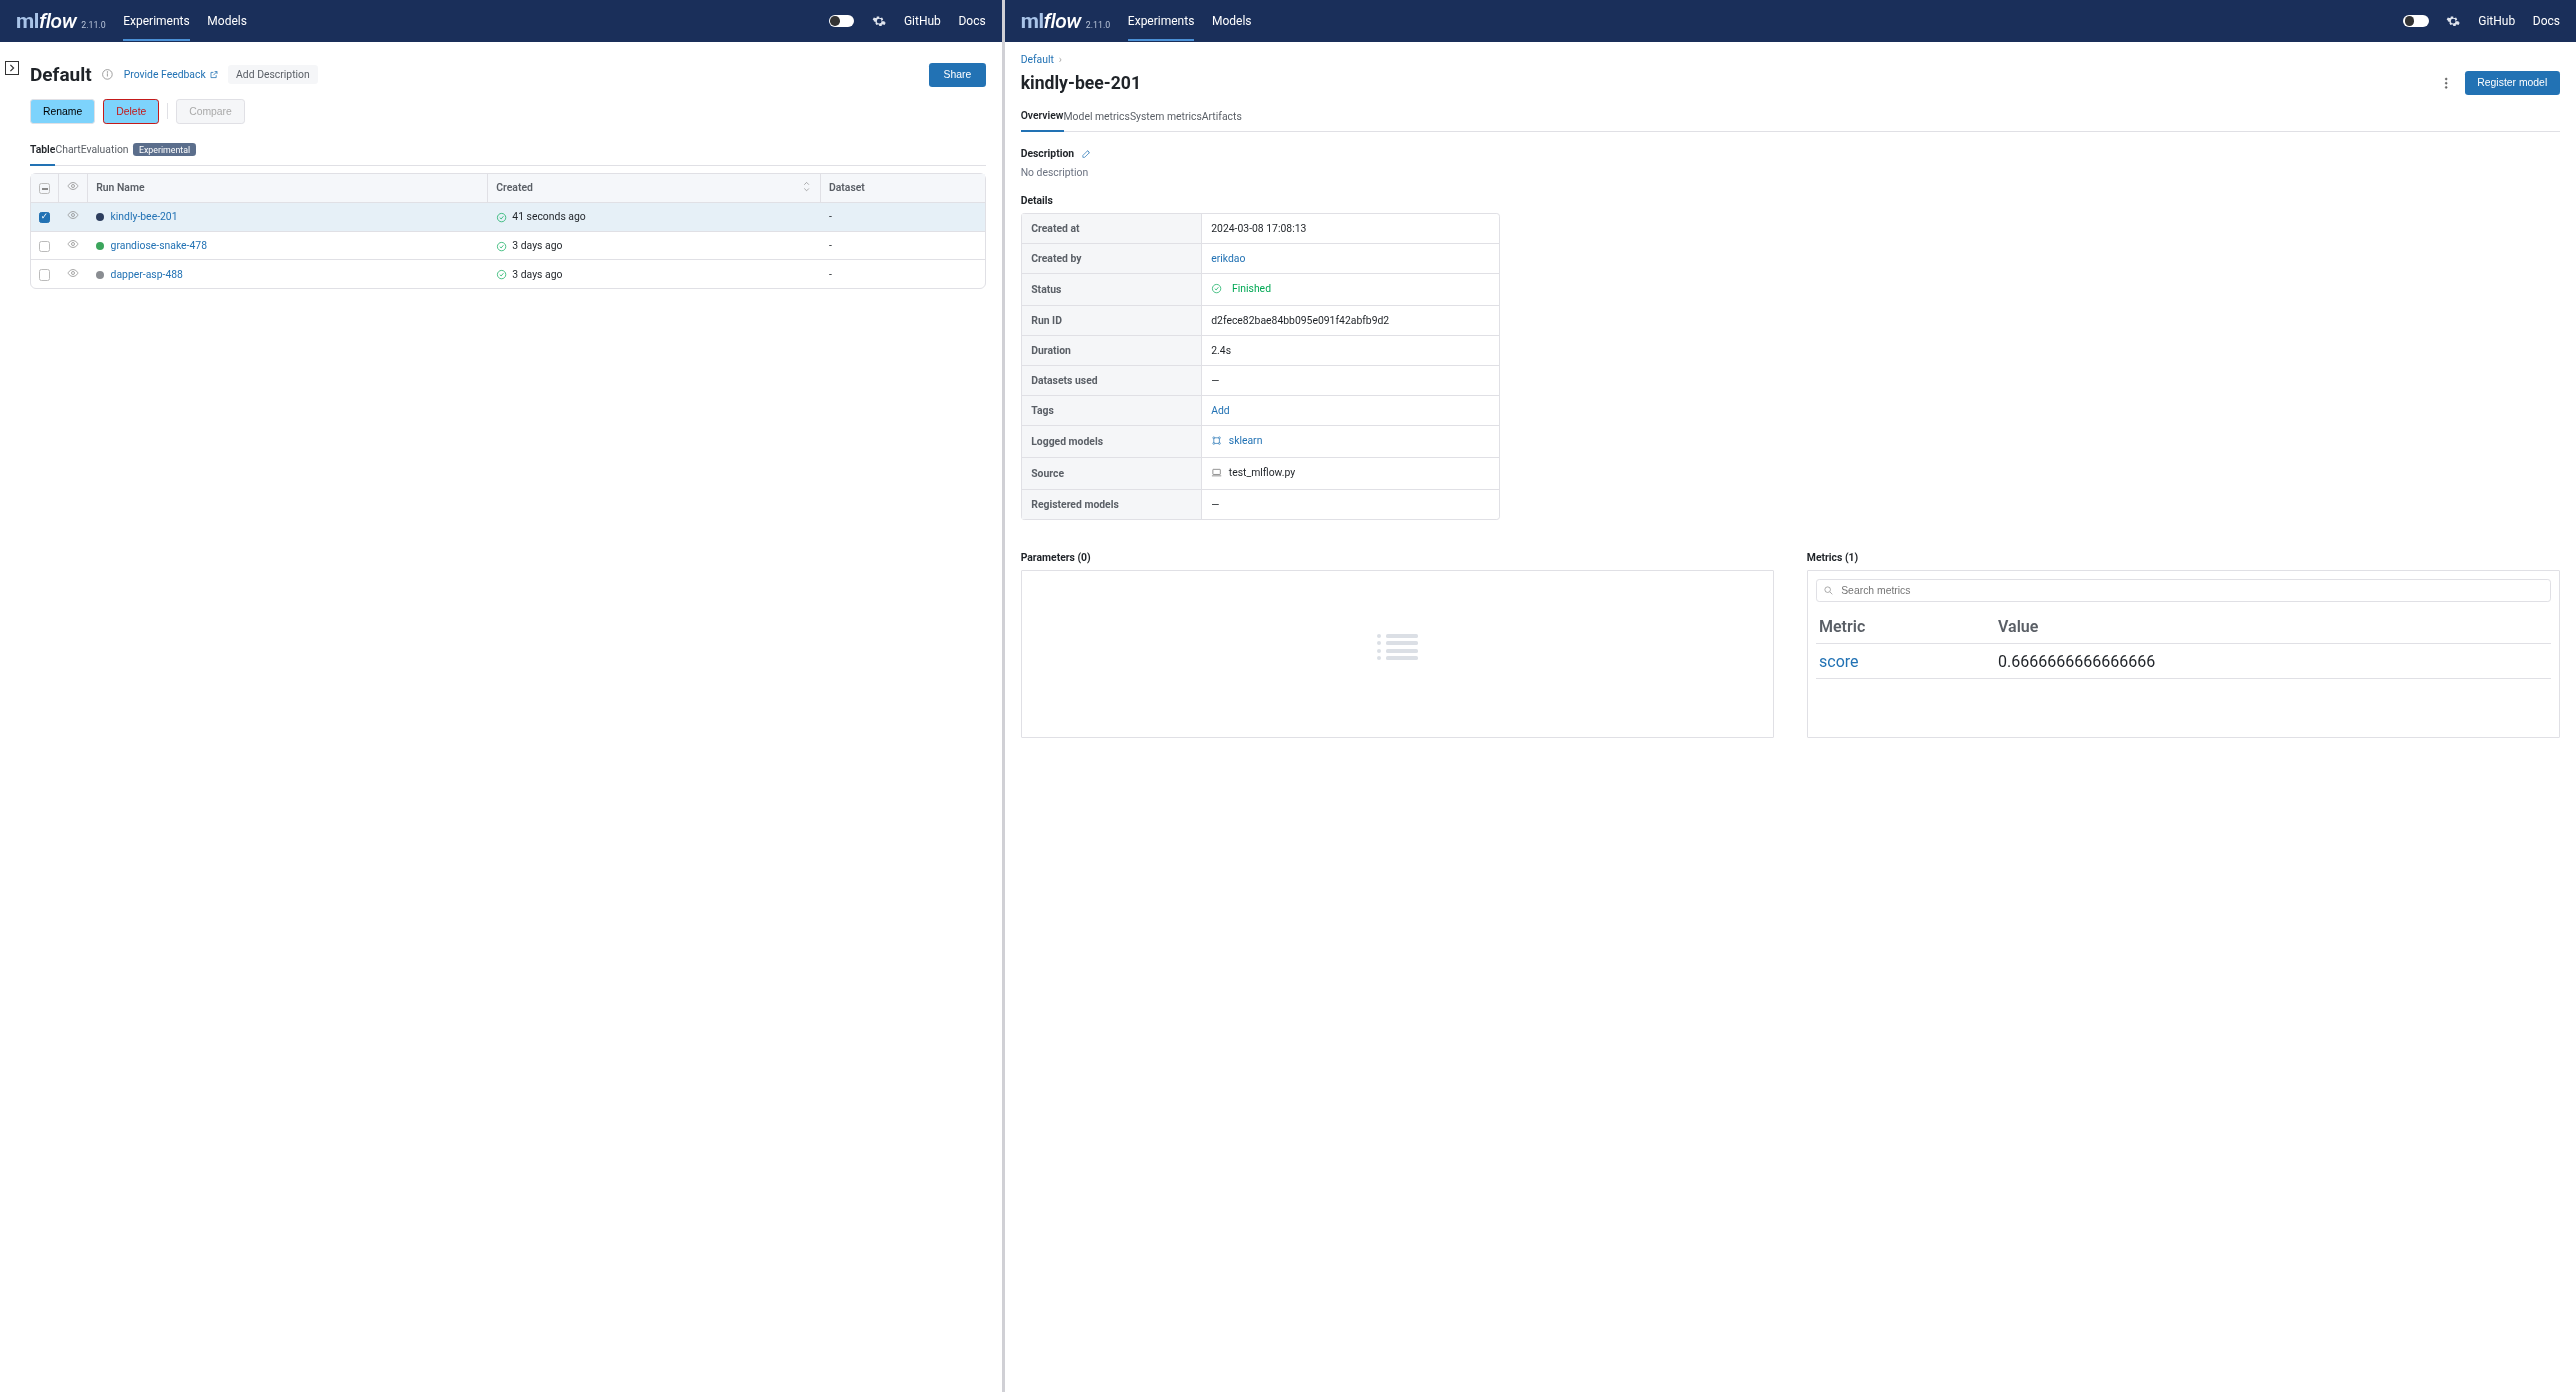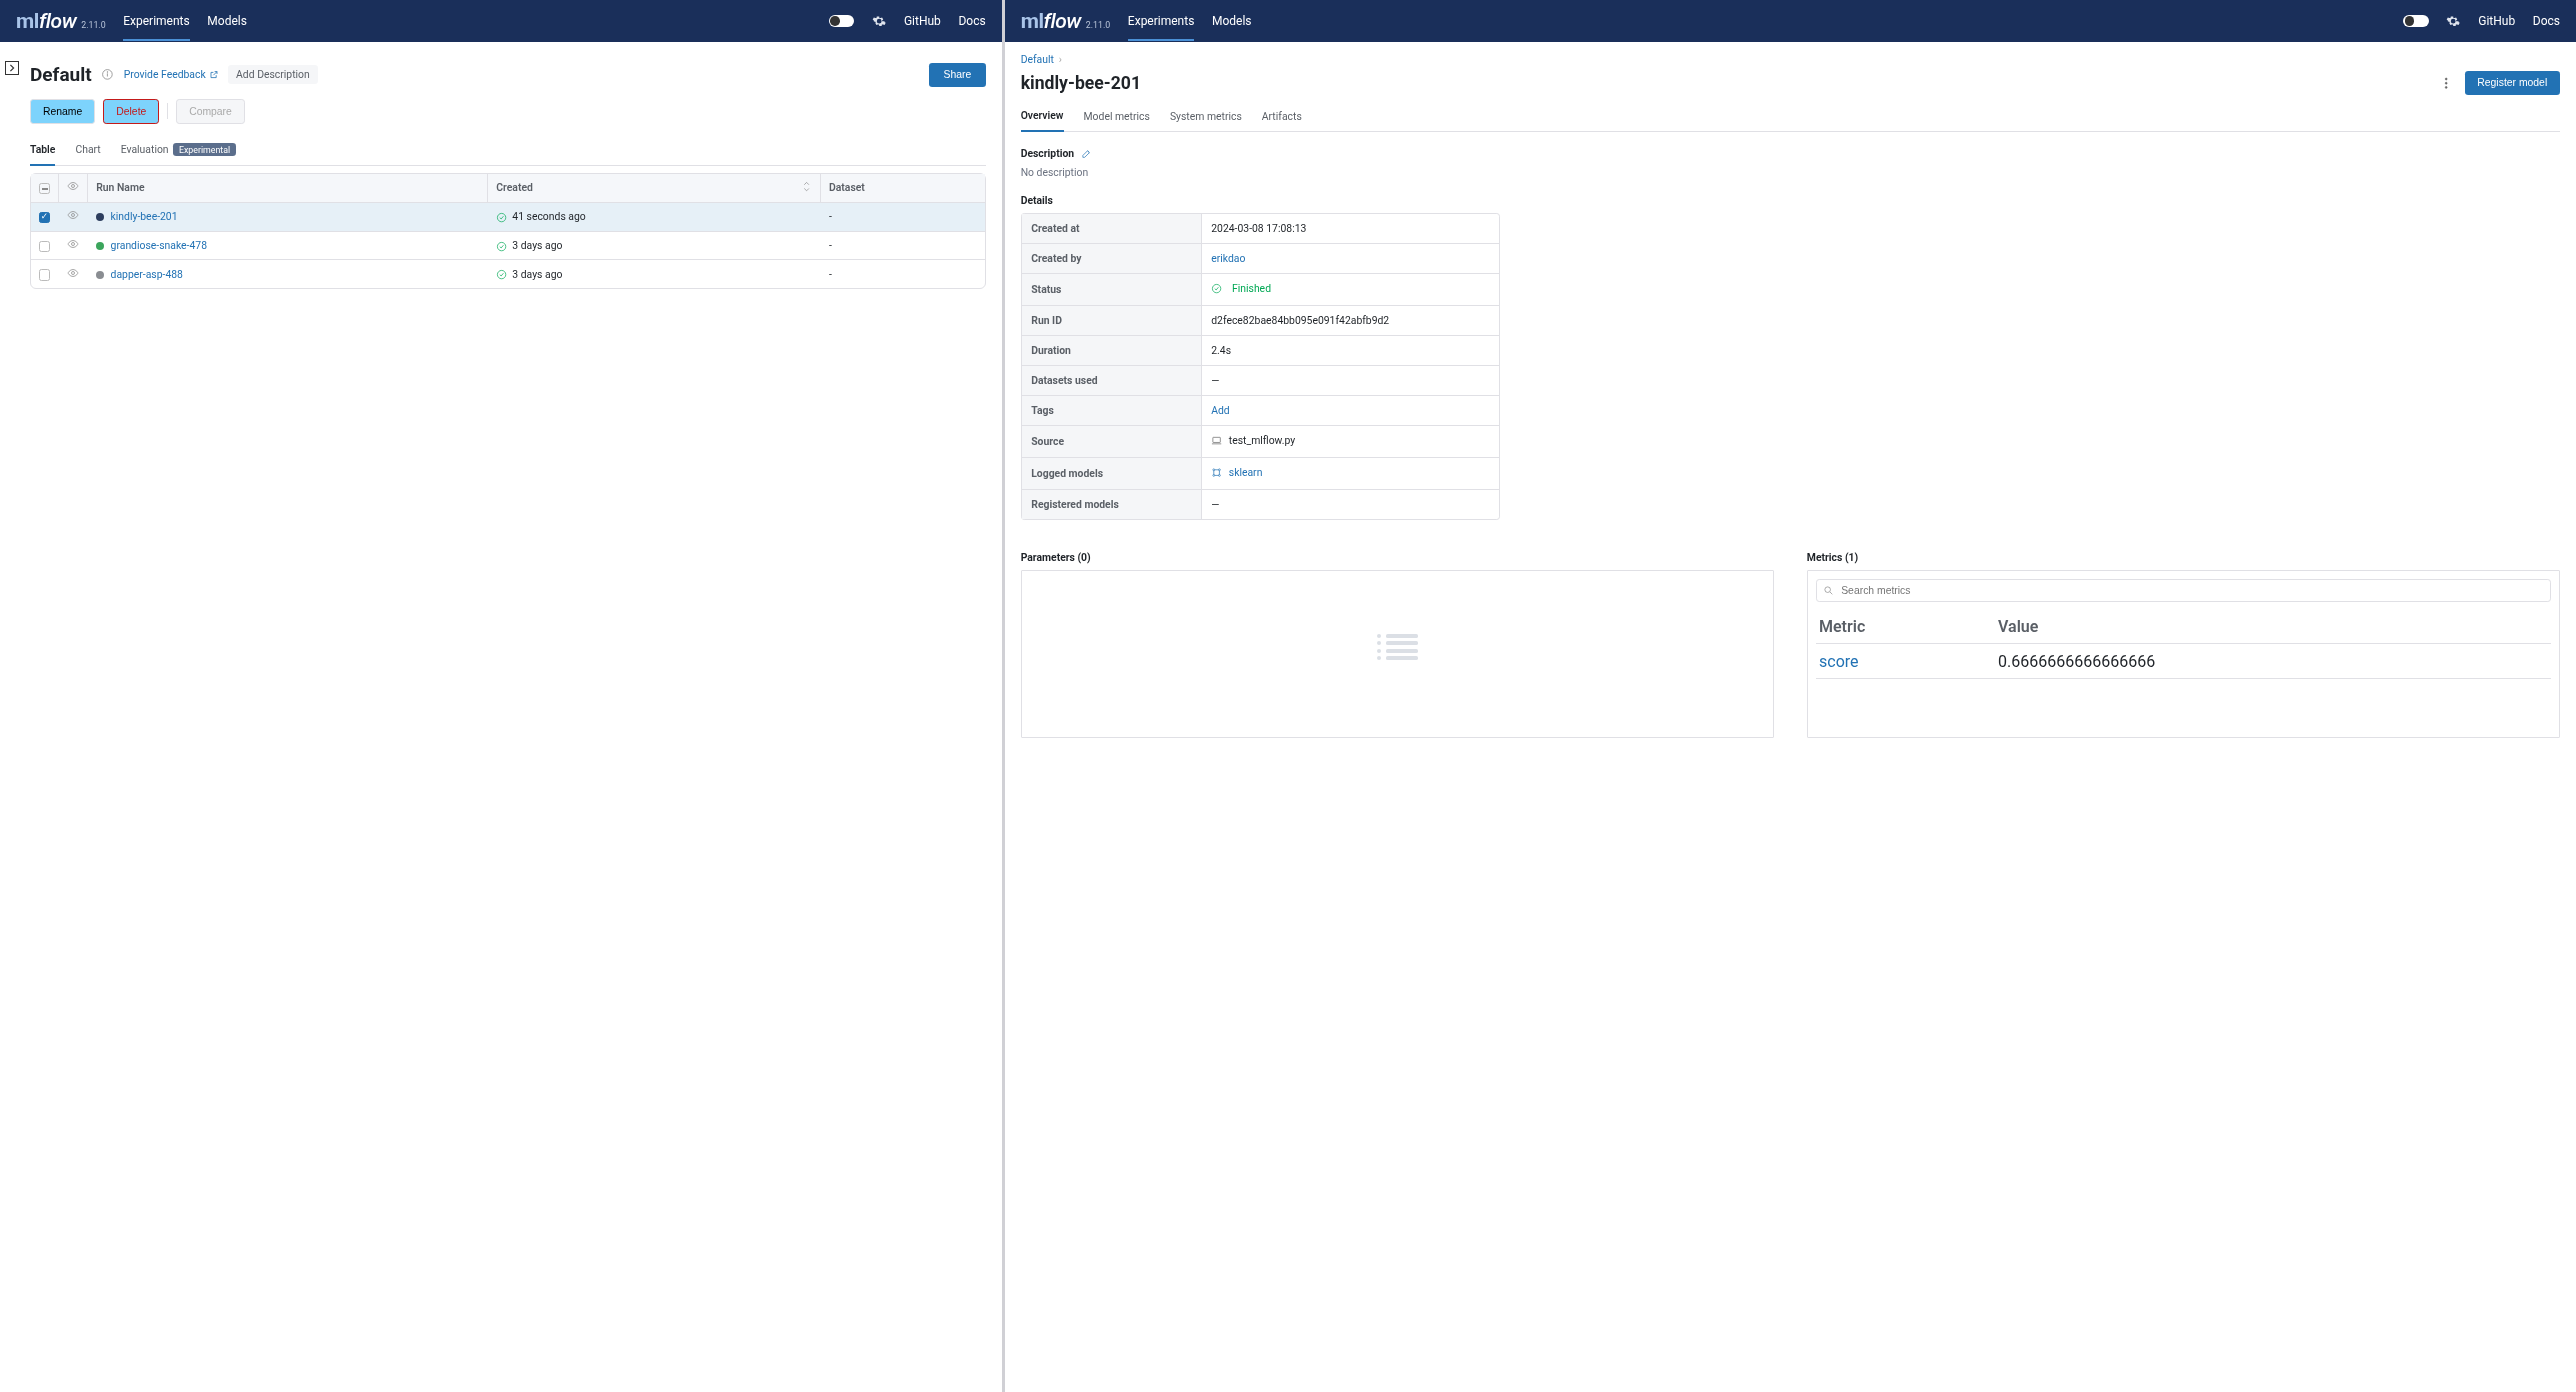--- a/index.html
+++ b/index.html
@@ -66,21 +66,21 @@
   .exp-title { font-size:19px; font-weight:700; }
   .info-icon { width:12.8px; height:12.8px; stroke:#888; fill:none; }
   .feedback-link { color:var(--link); font-size:10.4px; display:flex; align-items:center; gap:3.2px; cursor:pointer; }
   .add-desc { color:var(--text-muted); font-size:10.4px; background:var(--section-bg); padding:3.2px 8px; border-radius:3.2px; cursor:pointer; }
   .share-btn { margin-left:auto; background:var(--primary-btn); color:#fff; border:none; padding:6.4px 14.4px; border-radius:3.2px; font-size:10.4px; cursor:pointer; }
   .btn-row { display:flex; gap:8px; margin:12.8px 0; align-items:center; }
   .btn-sec { background:#7dd3fc; border:0.8px solid var(--border); padding:5.6px 12px; border-radius:3.2px; font-size:10.4px; cursor:pointer; }
   .btn-danger { border-color:var(--danger); color:var(--danger); }
   .btn-disabled { background:var(--section-bg); color:#aaa; cursor:default; }
   .divider-v { width:0.8px; height:16px; background:var(--border); }
-  .tabs { display:flex; gap:20px; border-bottom:0.8px solid var(--border); margin-top:4.8px; }
+  .tabs { display:flex; gap:0; border-bottom:0.8px solid var(--border); margin-top:4.8px; }
   .tab { padding:6.4px 0 8px; font-size:10.4px; color:var(--text-muted); cursor:pointer; display:flex; align-items:center; gap:4.8px; }
   .tab.active { color:var(--text-dark); font-weight:600; border-bottom:2.4px solid var(--primary-btn); margin-bottom:-0.8px; }
   .pill { background:var(--pill-bg); color:#fff; font-size:8.8px; padding:1.6px 5.6px; border-radius:3.2px; }
   
   .run-table { width:100%; border:0.8px solid var(--border); border-radius:6px; margin-top:7px; border-collapse:separate; border-spacing:0; }
   .run-table th, .run-table td { padding:6.4px 8px; text-align:left; border-bottom:0.8px solid var(--border); font-size:10.4px; }
   .run-table th { background:var(--hover-bg); color:var(--text-muted); font-weight:600; border-right:0.8px solid var(--border); }
   .run-table th:last-child { border-right:none; }
   .run-table tr.selected td { background:var(--row-selected); }
   .run-table tr:last-child td { border-bottom:none; }
@@ -334,40 +334,40 @@
           </tr>
       <tr>
             <td>Datasets used</td>
             <td>—</td>
           </tr>
       <tr>
             <td>Tags</td>
             <td><span class="link">Add</span></td>
           </tr>
       <tr>
-            <td>Source</td>
-            <td><span class="src">
-                <svg class="laptop-icon" viewBox="0 0 24 24">
-                  <rect x="4" y="5" width="16" height="11" rx="1" stroke-width="1.5"></rect>
-                  <path d="M2 19h20" stroke-width="1.5"></path>
-                </svg>
-                <span>test_mlflow.py</span>
-              </span></td>
-          </tr>
-      <tr>
             <td>Logged models</td>
             <td><span class="src">
                 <svg class="model-icon" viewBox="0 0 24 24">
                   <circle cx="6" cy="6" r="2" stroke-width="1.5"></circle>
                   <circle cx="18" cy="6" r="2" stroke-width="1.5"></circle>
                   <circle cx="6" cy="18" r="2" stroke-width="1.5"></circle>
                   <circle cx="18" cy="18" r="2" stroke-width="1.5"></circle>
                   <path d="M8 6h8M6 8v8M18 8v8M8 18h8" stroke-width="1.5"></path>
                 </svg>
                 <span class="link">sklearn</span>
+              </span></td>
+          </tr>
+      <tr>
+            <td>Source</td>
+            <td><span class="src">
+                <svg class="laptop-icon" viewBox="0 0 24 24">
+                  <rect x="4" y="5" width="16" height="11" rx="1" stroke-width="1.5"></rect>
+                  <path d="M2 19h20" stroke-width="1.5"></path>
+                </svg>
+                <span>test_mlflow.py</span>
               </span></td>
           </tr>
       <tr>
             <td>Registered models</td>
             <td>—</td>
           </tr>
     </tbody>
       </table>
 
     <div class="two-col">

